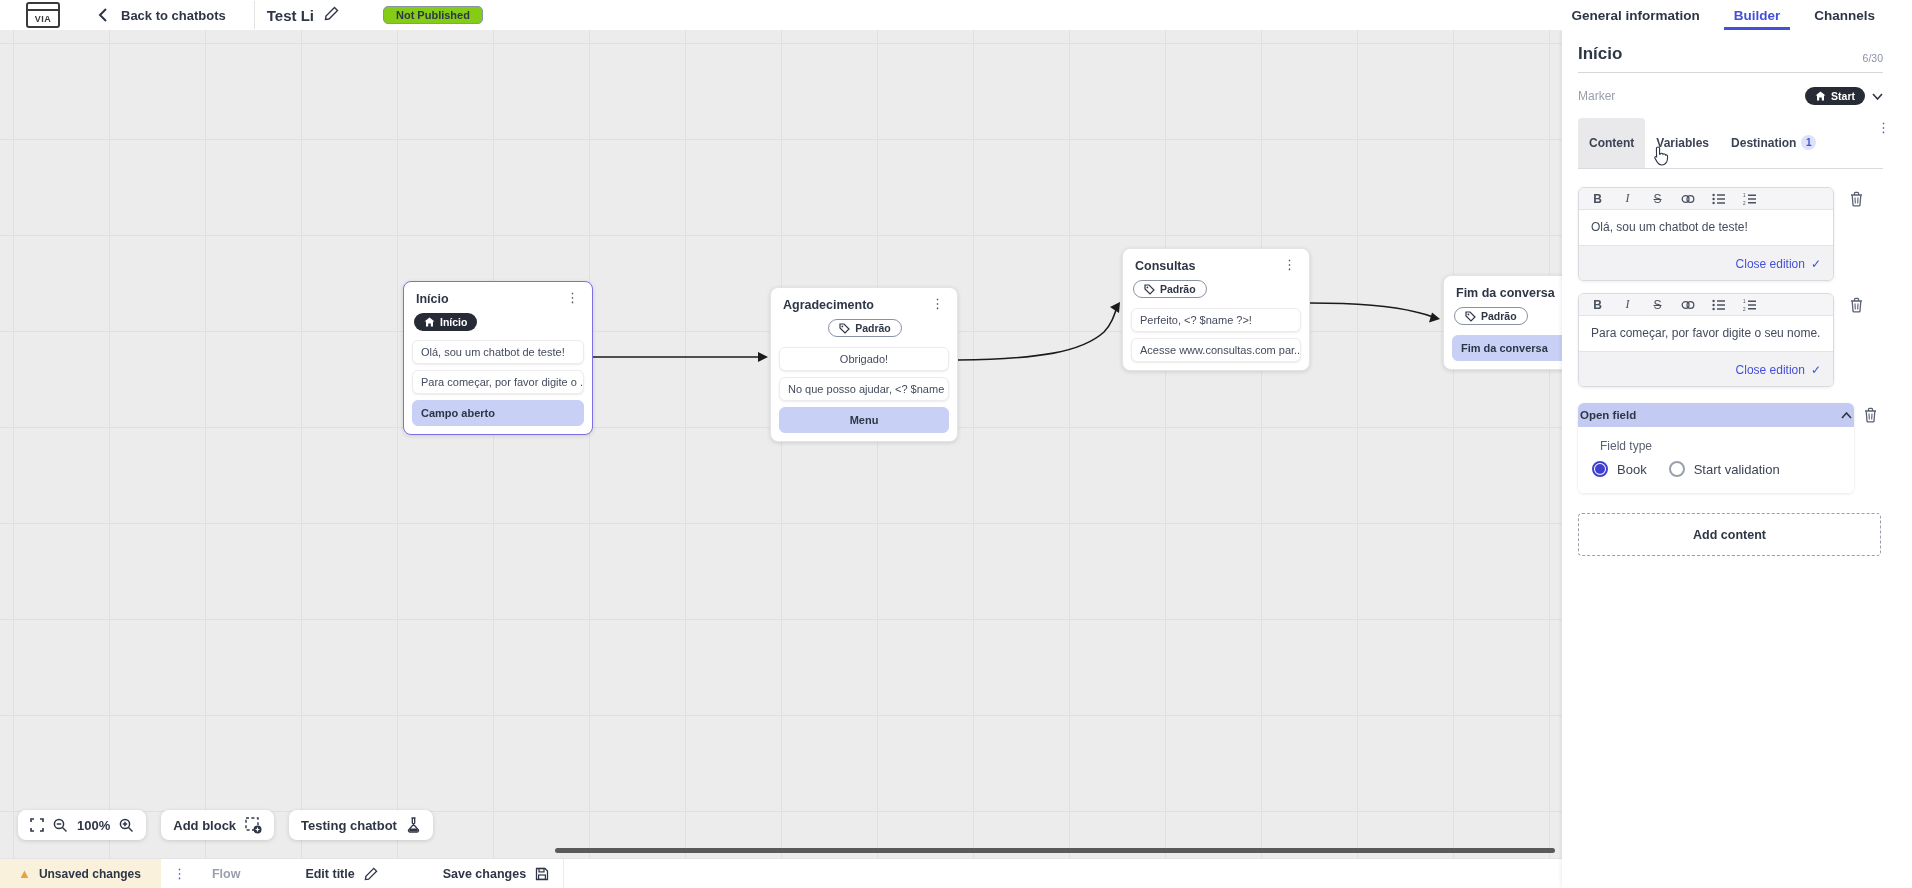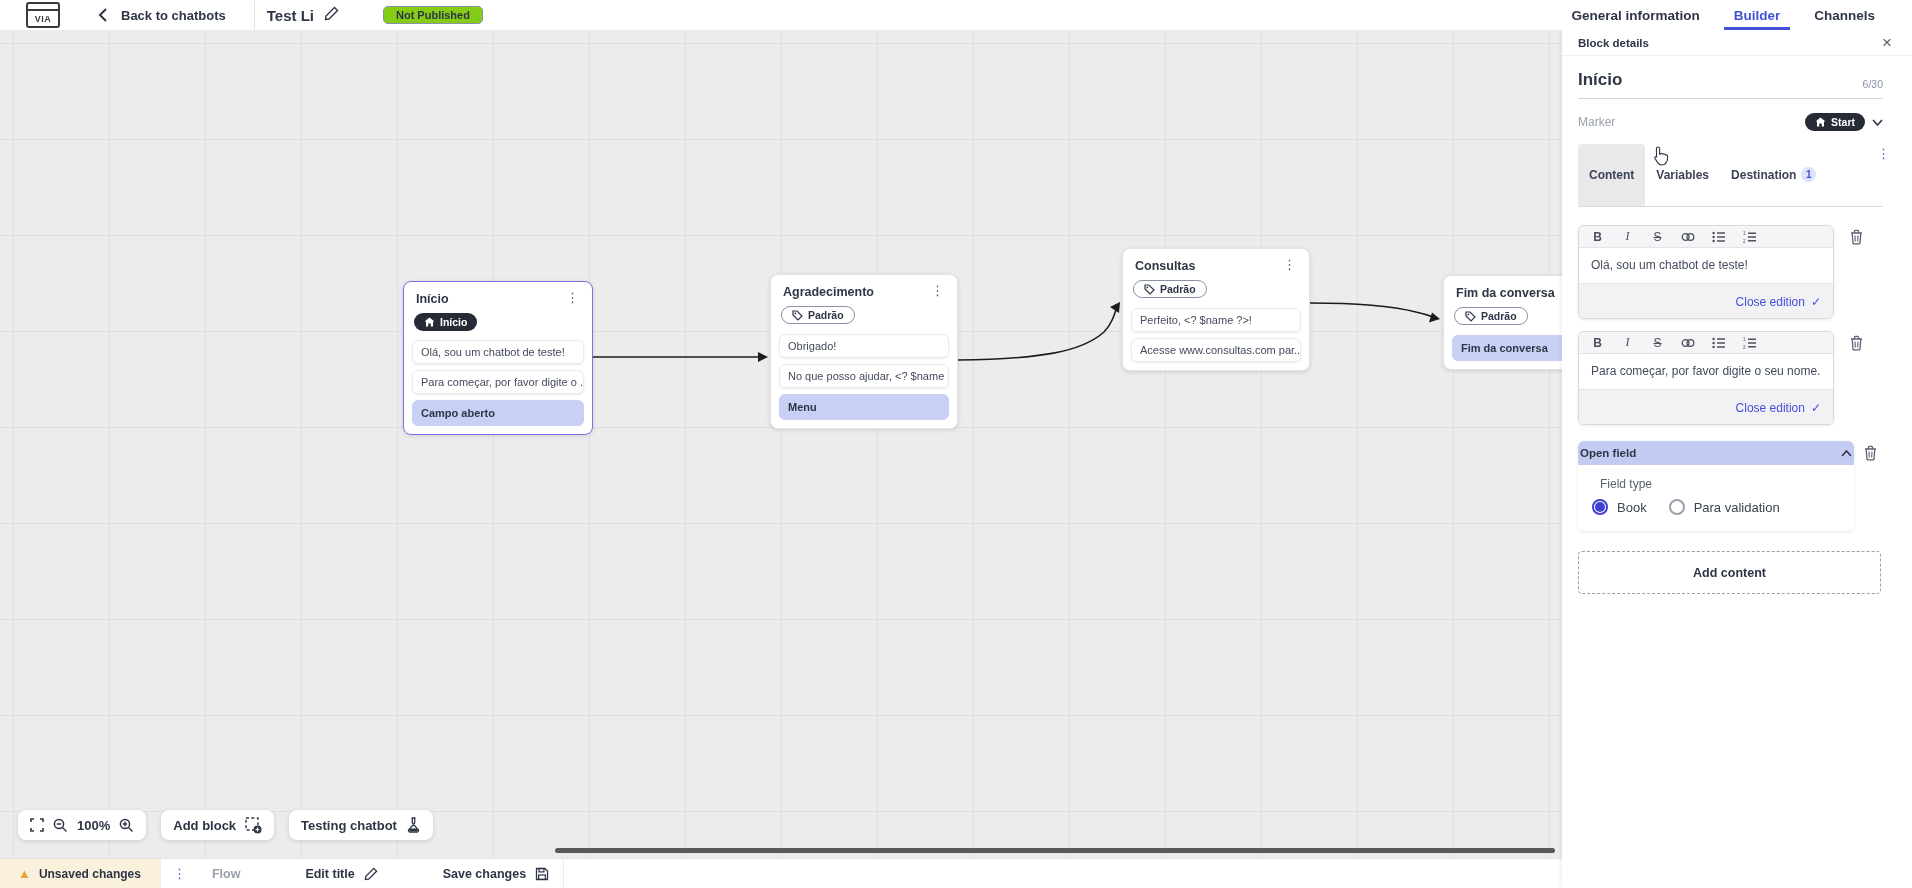--- a/index.html
+++ b/index.html
@@ -84,21 +84,21 @@
   .panel-body { padding:14px 29px 0 16px; }
   .name-row { display:flex; justify-content:space-between; align-items:flex-end;
     border-bottom:1px solid #d5d5da; padding-bottom:8px; }
   .block-name { font-size:17px; font-weight:bold; color:#2e3646; }
   .counter { font-size:10.5px; color:#8a92a6; }
   .marker-row { display:flex; justify-content:space-between; align-items:center; margin:14px 0 12px; }
   .marker-label { font-size:12px; color:#9aa0ab; }
   .marker-right { display:flex; align-items:center; gap:7px; cursor:pointer; }
 
   .ptabs { display:flex; align-items:center; border-bottom:1px solid #d9d9de; position:relative; }
-  .ptab { font-size:12px; font-weight:bold; color:#3c4354; padding:24px 11px; cursor:pointer; }
+  .ptab { font-size:12px; font-weight:bold; color:#3c4354; padding:18px 11px; cursor:pointer; }
   .ptab.active { background:#e9e9ec; border-radius:4px 4px 0 0; }
   .ptab-badge { display:inline-flex; width:15px; height:15px; border-radius:50%; background:#dde1fa;
     color:#4450d8; font-size:10px; align-items:center; justify-content:center; margin-left:5px;
     vertical-align:1px; }
   .ptabs .kebab-blue { position:absolute; right:-10px; top:5px; color:#4450d8; font-size:13px;
     cursor:pointer; }
 
   .ed-row { display:flex; margin-top:18px; }
   .ed-card { width:256px; border:1px solid #d9d9de; border-radius:6px; overflow:hidden;
     box-shadow:0 1px 3px rgba(0,0,0,.08); background:#fff; }
@@ -188,21 +188,21 @@
             <path d="M5.5 0.5 L10.5 4.5 H9 V9.5 H6.8 V6.5 H4.2 V9.5 H2 V4.5 H0.5 Z" fill="#fff"></path>
           </svg>
         <span>Início</span>
       </span>
     </div>
     <div class="fb-item">Olá, sou um chatbot de teste!</div>
     <div class="fb-item">Para começar, por favor digite o ...</div>
     <div class="fb-item hl">Campo aberto</div>
   </div>
 
-  <div class="fblock" style="left:770px; top:244px; width:188px;">
+  <div class="fblock" style="left:770px; top:257px; width:188px;text-align:center;">
     <div class="fb-head">
       <span class="fb-title">Agradecimento</span>
       <span class="kebab">⋮</span>
     </div>
     <div class="fb-pill-row">
       <span class="pill-tag">
         <svg width="11" height="11" viewBox="0 0 11 11">
             <path d="M1 1 H5 L10 6 L6 10 L1 5 Z" fill="none" stroke="#2e3646" stroke-width="1.2"></path>
             <circle cx="3.4" cy="3.4" r="0.9" fill="#2e3646"></circle>
           </svg>
@@ -304,24 +304,20 @@
     <svg width="14" height="14" viewBox="0 0 14 14">
         <path d="M1.5 1.5 H10 L12.5 4 V12.5 H1.5 Z" fill="none" stroke="#2e3646" stroke-width="1.3"></path>
         <rect x="4" y="1.5" width="5" height="3.4" fill="none" stroke="#2e3646" stroke-width="1.2"></rect>
         <rect x="3.6" y="8" width="6.8" height="4.4" fill="none" stroke="#2e3646" stroke-width="1.2"></rect>
       </svg>
   </div>
   <div class="sb-vdiv"></div>
 </div>
 
 <div class="panel">
-  <div class="panel-head">
-    <span class="panel-head-title">Block details</span>
-    <span class="close-x">×</span>
-  </div>
 
   <div class="panel-body">
     <div class="name-row">
       <span class="block-name">Início</span>
       <span class="counter">6/30</span>
     </div>
 
     <div class="marker-row">
       <span class="marker-label">Marker</span>
       <span class="marker-right">
@@ -436,21 +432,21 @@
         </div>
         <div class="of-body">
           <div class="ft-label">Field type</div>
           <div class="radio-row">
             <label class="radio-opt">
               <span class="radio sel"></span>
               <span class="radio-label">Book</span>
             </label>
             <label class="radio-opt">
               <span class="radio"></span>
-              <span class="radio-label">Para validation</span>
+              <span class="radio-label">Start validation</span>
             </label>
           </div>
         </div>
       </div>
       <div class="gutter" style="width:24px; justify-content:flex-end;">
         <svg class="trash" width="15" height="16" viewBox="0 0 15 16">
             <path d="M2 4 H13 M5.5 4 V2.2 A0.9 0.9 0 0 1 6.4 1.3 H8.6 A0.9 0.9 0 0 1 9.5 2.2 V4" fill="none" stroke="#5a6170" stroke-width="1.3"></path>
             <path d="M3.2 4.2 L4 14 A1 1 0 0 0 5 14.8 H10 A1 1 0 0 0 11 14 L11.8 4.2" fill="none" stroke="#5a6170" stroke-width="1.3"></path>
             <line x1="6" y1="6.5" x2="6.3" y2="12.5" stroke="#5a6170" stroke-width="1.1"></line>
             <line x1="9" y1="6.5" x2="8.7" y2="12.5" stroke="#5a6170" stroke-width="1.1"></line>

